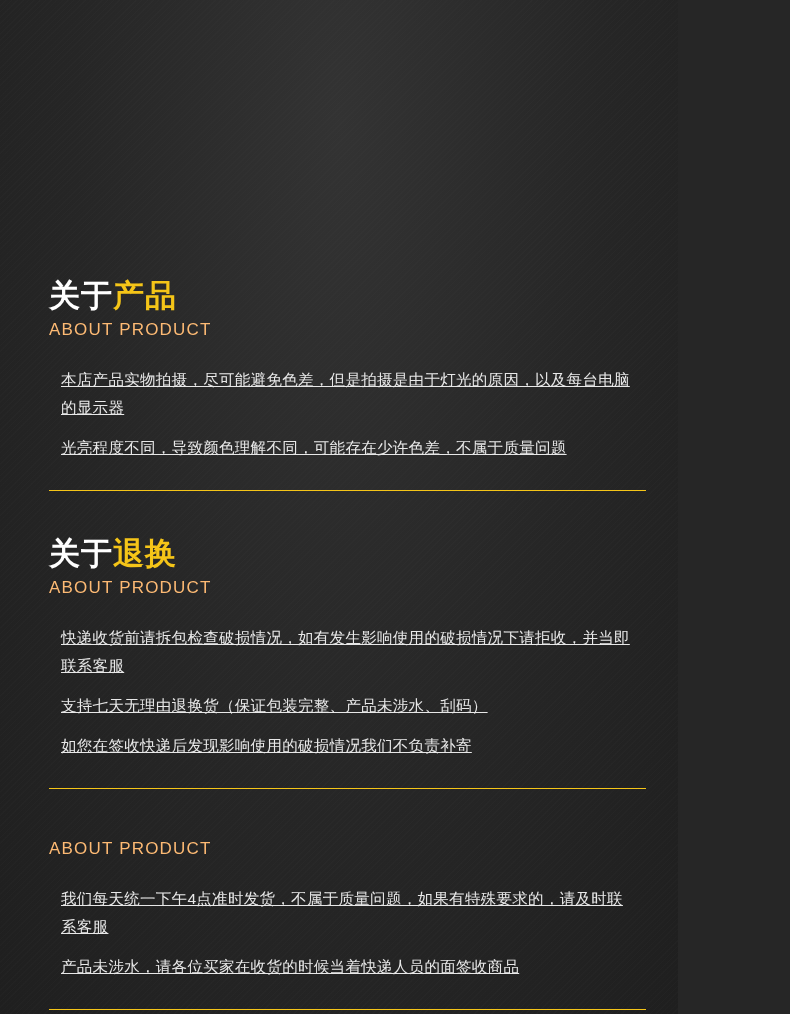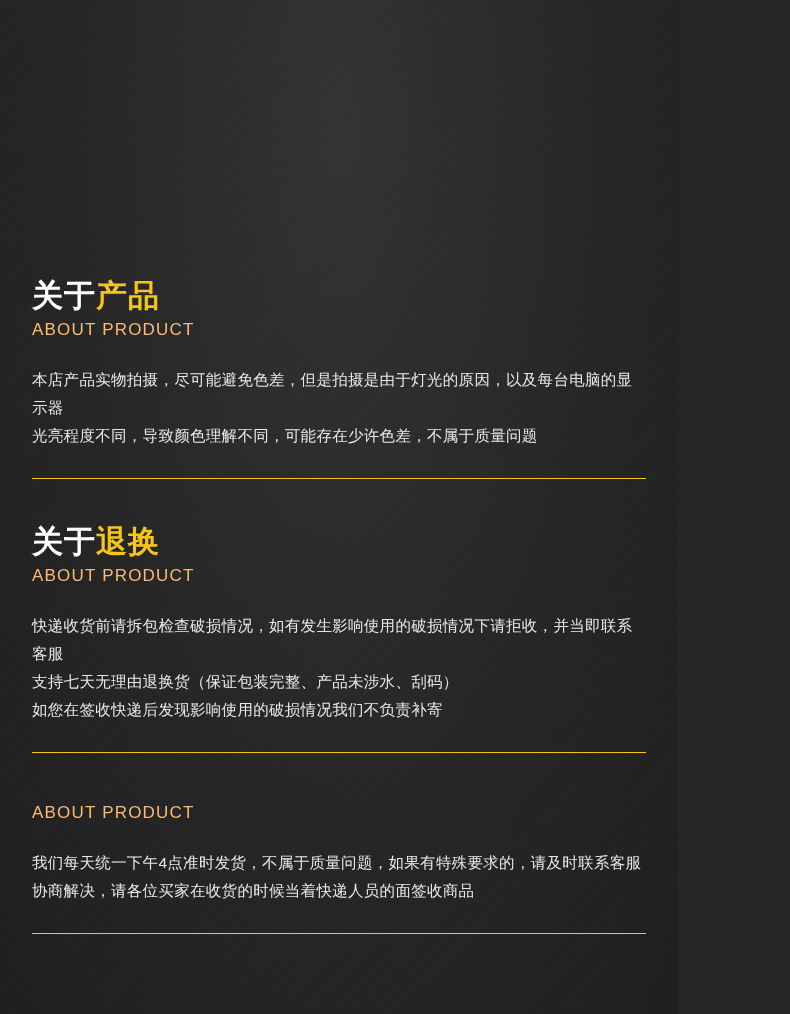--- a/index.html
+++ b/index.html
@@ -25,20 +25,21 @@
         rgba(0,0,0,0.00) 1px,
         rgba(0,0,0,0.00) 4px),
       radial-gradient(ellipse at 50% 12%, #333333 0%, #262626 55%, #1f1f1f 100%);
     pointer-events: none;
   }
   .page {
     position: relative;
     width: 678px;
     height: 1014px;
     box-sizing: border-box;
+    padding-left: 17px;
   }
 
   
   .header {
     padding-top: 72px;
     text-align: center;
   }
   .main-title {
     font-size: 60px;
     font-weight: bold;
@@ -88,21 +89,22 @@
     letter-spacing: 1.2px;
   }
   .sec-body {
     margin-top: 26px;
     font-size: 15.5px;
     color: #e8e8e8;
     line-height: 28px;
     letter-spacing: 0.3px;
   }
   .sec-body p {
-    margin: 0;
+    margin: 12px;
+    text-decoration: underline;
   }
   .divider {
     margin-top: 28px;
     height: 1px;
     background: #F5C518;
     width: 100%;
   }
   .gap-1 { height: 44px; }
   .gap-2 { height: 44px; }
 </style>
@@ -143,19 +145,19 @@
       </div>
       <div class="divider"></div>
     </div>
 
     <div class="gap-2"></div>
 
     <div class="section">
       <div class="sec-sub">ABOUT PRODUCT</div>
       <div class="sec-body">
         <p>我们每天统一下午4点准时发货，不属于质量问题，如果有特殊要求的，请及时联系客服</p>
-        <p>协商解决，请各位买家在收货的时候当着快递人员的面签收商品</p>
+        <p>产品未涉水，请各位买家在收货的时候当着快递人员的面签收商品</p>
       </div>
       <div class="divider"></div>
     </div>
 
   </div>
 </div>
 
 </body></html>

